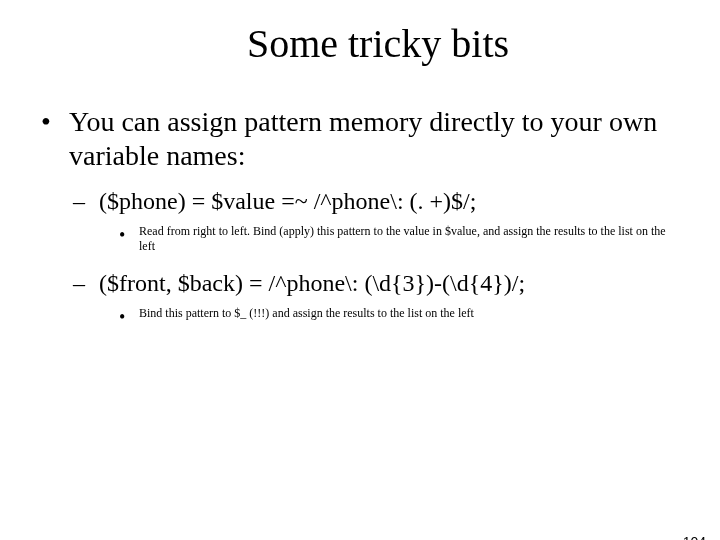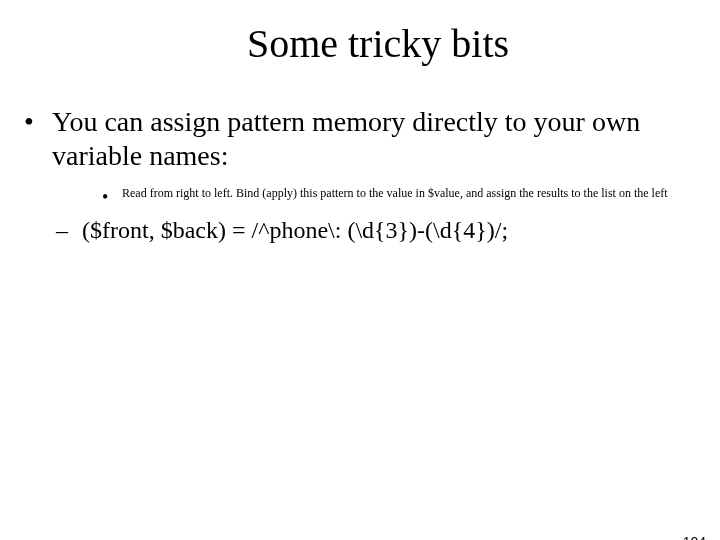--- a/index.html
+++ b/index.html
@@ -21,21 +21,21 @@
   }
   .title {
     text-align: center;
     font-size: 40px;
     font-weight: normal;
     margin-top: 20px;
     margin-bottom: 38px;
     margin-left: 36px;
   }
   .body {
-    padding-left: 24px;
+    padding-left: 41px;
     padding-right: 50px;
   }
   .l1 {
     font-size: 28px;
     line-height: 1.2;
     margin-bottom: 14px;
     position: relative;
     padding-left: 28px;
   }
   .l1::before {
@@ -89,27 +89,33 @@
 <div class="slide">
 
   <div class="title">Some tricky bits</div>
 
   <div class="body">
 
     <div class="l1">
       <span>You can assign pattern memory directly to your own variable names:</span>
     </div>
 
+    <div class="l2">
+      <span>($phone) = $value =~ /^phone\: (. +)$/;</span>
+    </div>
 
     <div class="l3">
       <span>Read from right to left.  Bind (apply) this pattern to the value in $value, and assign the results to the list on the left</span>
     </div>
 
     <div class="l2">
       <span>($front, $back) = /^phone\: (\d{3})-(\d{4})/;</span>
     </div>
 
+    <div class="l3">
+      <span>Bind this pattern to $_ (!!!) and assign the results to the list on the left</span>
+    </div>
 
   </div>
 
   <div class="page-num">104</div>
 
 </div>
 
 </body></html>

